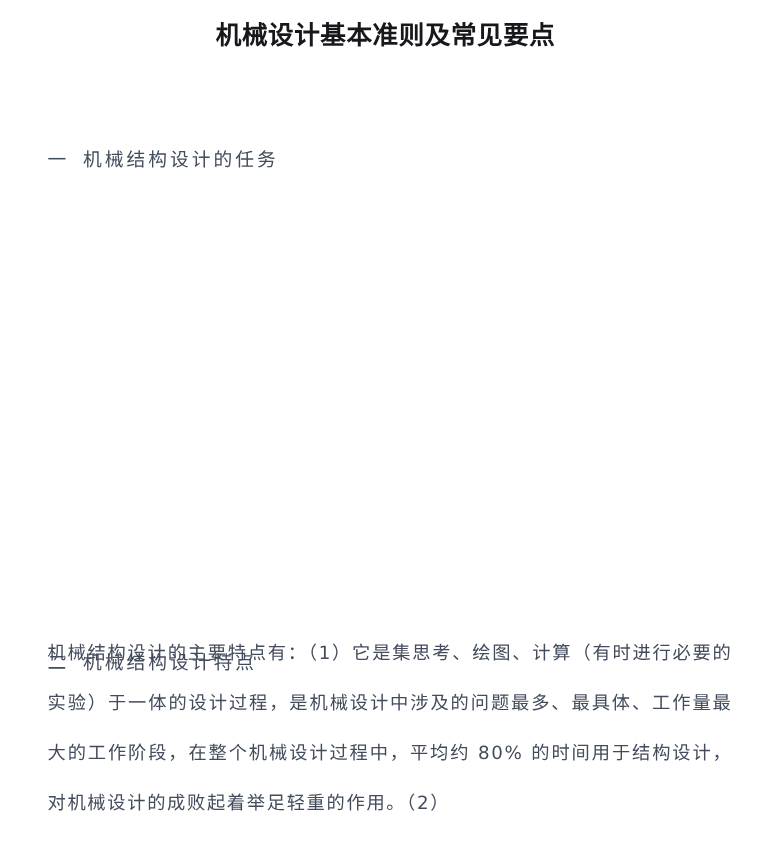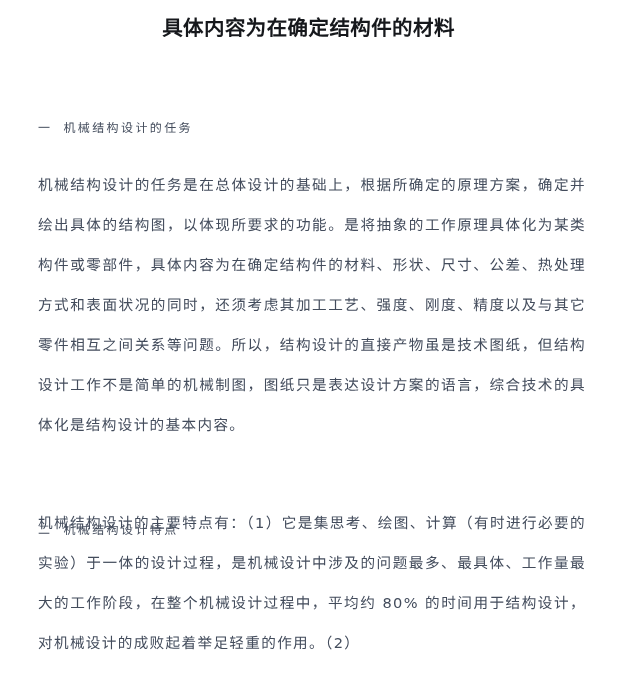--- a/index.html
+++ b/index.html
@@ -33,21 +33,21 @@
     text-align: center;
     font-size: 20.5px;
     font-weight: bold;
     color: #16181c;
     letter-spacing: 0.4px;
     line-height: 28px;
     white-space: nowrap;
   }
 
   .section-heading {
-    font-size: 12px;
+    font-size: 15px;
     color: #434c5c;
     letter-spacing: 2.4px;
     line-height: 20px;
     white-space: nowrap;
   }
 
   .heading-num {
     letter-spacing: 2.4px;
   }
 
@@ -70,27 +70,26 @@
   #heading-1  { position: absolute; top: 118px; left: 38px; }
   #para-1     { position: absolute; top: 165px; left: 38px; width: 548px; }
   #heading-2  { position: absolute; top: 484px; left: 38px; margin-top: 36px; }
   #para-2     { position: absolute; top: 503px; left: 38px; width: 548px; }
 </style>
 </head>
 <body>
 
 <div class="page">
 
-  <div class="doc-title">具体内容为在确定结构件的材料</div>
+  <div class="doc-title">机械设计基本准则及常见要点</div>
 
   <div class="section-heading" id="heading-1">
     <span class="heading-num">一</span><span class="heading-gap"></span><span>机械结构设计的任务</span>
   </div>
 
-  <div class="para" id="para-1">机械结构设计的任务是在总体设计的基础上，根据所确定的原理方案，确定并绘出具体的结构图，以体现所要求的功能。是将抽象的工作原理具体化为某类构件或零部件，具体内容为在确定结构件的材料、形状、尺寸、公差、热处理方式和表面状况的同时，还须考虑其加工工艺、强度、刚度、精度以及与其它零件相互之间关系等问题。所以，结构设计的直接产物虽是技术图纸，但结构设计工作不是简单的机械制图，图纸只是表达设计方案的语言，综合技术的具体化是结构设计的基本内容。</div>
 
   <div class="section-heading" id="heading-2">
     <span class="heading-num">二</span><span class="heading-gap"></span><span>机械结构设计特点</span>
   </div>
 
   <div class="para" id="para-2">机械结构设计的主要特点有：（1）它是集思考、绘图、计算（有时进行必要的实验）于一体的设计过程，是机械设计中涉及的问题最多、最具体、工作量最大的工作阶段，在整个机械设计过程中，平均约 80% 的时间用于结构设计，对机械设计的成败起着举足轻重的作用。（2）</div>
 
 </div>
 
 </body></html>

